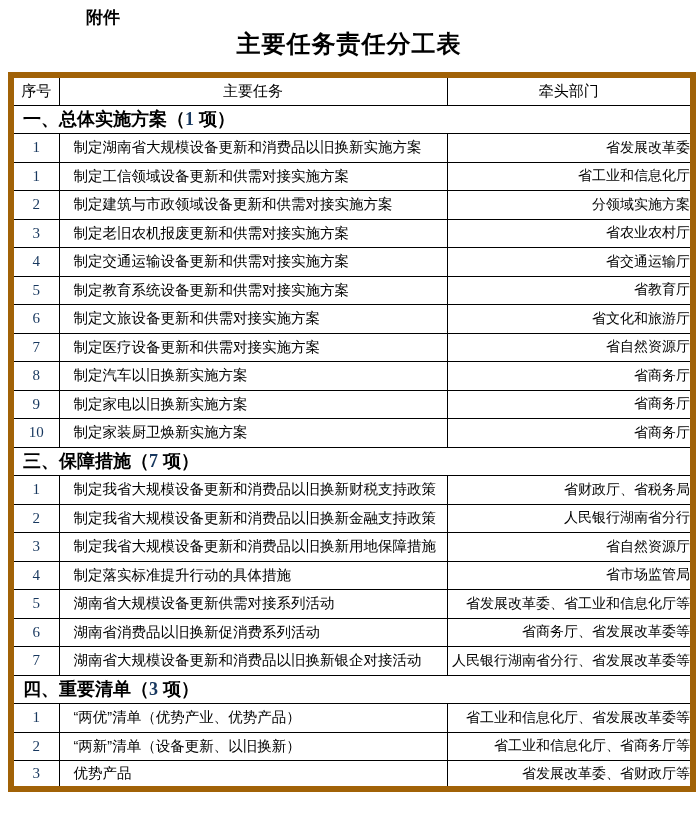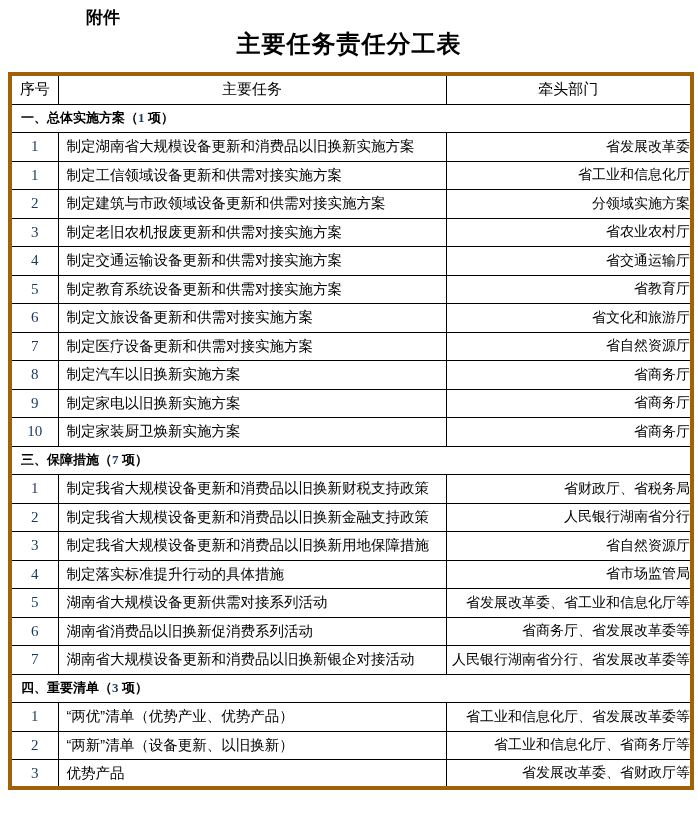--- a/index.html
+++ b/index.html
@@ -35,54 +35,54 @@
     font-weight: bold;
     letter-spacing: 1px;
   }
   table.task-table {
     position: absolute;
     top: 72px;
     left: 8px;
     width: 682px;
     border-collapse: collapse;
     table-layout: fixed;
-    border: 4px solid #a16207;
+    border: 6px solid #a16207;
   }
   .task-table th, .task-table td {
     border: 1px solid #000;
     padding: 0;
     vertical-align: middle;
     overflow: hidden;
   }
   .task-table thead tr { height: 30px; }
   .task-table thead th {
     font-weight: normal;
     font-size: 15px;
     text-align: center;
   }
   .task-table tbody tr { height: 28.5px; }
   .section-row td {
     font-weight: bold;
-    font-size: 13px;
+    font-size: 18px;
     padding-left: 9px;
     white-space: nowrap;
   }
   .num {
     font-family: "Liberation Serif", serif;
     color: #17375e;
   }
   .section-row .num { font-weight: bold; }
   td.seq {
     text-align: center;
     font-family: "Liberation Serif", serif;
     font-size: 15px;
     color: #17375e;
   }
   td.task {
-    padding-left: 8px;
+    padding-left: 14px;
     font-size: 14.5px;
     white-space: nowrap;
   }
   td.dept {
     text-align: right;
     font-size: 14px;
     white-space: nowrap;
   }
 </style>
 </head>

